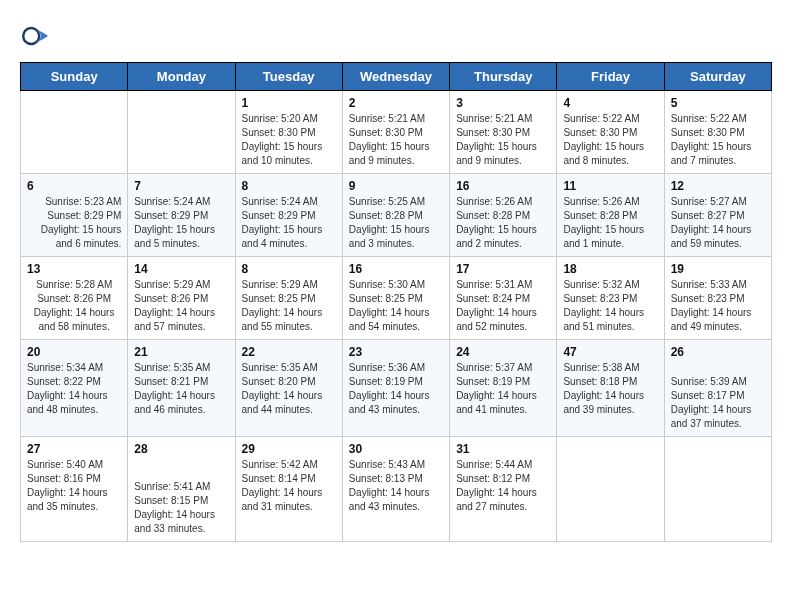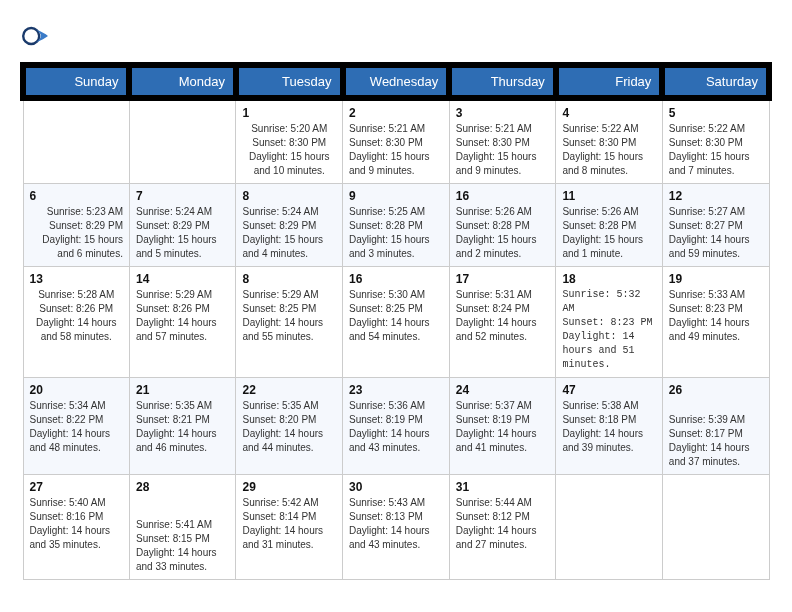--- a/index.html
+++ b/index.html
@@ -49,24 +49,24 @@
     }
     .calendar {
       width: 100%;
       border-collapse: collapse;
       border: 1px solid #ccc;
     }
     .calendar th {
       background-color: #2e6db4;
       color: #fff;
       font-size: 13px;
-      font-weight: normal;
+      font-weight: bold;
       padding: 6px 8px;
-      text-align: right;
-      border: 6px solid #000000;
+      text-align: center;
+      border: 1px solid #000000;
     }
     .calendar td {
       vertical-align: top;
       padding: 5px 6px;
       border: 1px solid #ccc;
       font-size: 10.5px;
       color: #333;
       width: 107px;
       min-height: 80px;
       background: #fff;
@@ -121,21 +121,21 @@
         <th>Friday</th>
         <th>Saturday</th>
       </tr>
   </thead>
   <tbody id="calendar-body">
   <tr>
         <td class="empty-cell"></td>
         <td class="empty-cell"></td>
         <td>
           <span class="day-number">1</span>
-          <div class="cell-content" style="white-space: pre-line; text-align: center;">Sunrise: 5:20 AM
+          <div class="cell-content" style="white-space: pre-line;">Sunrise: 5:20 AM
 Sunset: 8:30 PM
 Daylight: 15 hours and 10 minutes.</div>
         </td>
         <td>
           <span class="day-number">2</span>
           <div class="cell-content" style="white-space: pre-line;">Sunrise: 5:21 AM
 Sunset: 8:30 PM
 Daylight: 15 hours and 9 minutes.</div>
         </td>
         <td>
@@ -227,21 +227,21 @@
 Daylight: 14 hours and 54 minutes.</div>
         </td>
         <td>
           <span class="day-number">17</span>
           <div class="cell-content" style="white-space: pre-line;">Sunrise: 5:31 AM
 Sunset: 8:24 PM
 Daylight: 14 hours and 52 minutes.</div>
         </td>
         <td>
           <span class="day-number">18</span>
-          <div class="cell-content" style="white-space: pre-line; font-family: Liberation Mono, monospace;">Sunrise: 5:32 AM
+          <div class="cell-content" style="white-space: pre-line;">Sunrise: 5:32 AM
 Sunset: 8:23 PM
 Daylight: 14 hours and 51 minutes.</div>
         </td>
         <td>
           <span class="day-number">19</span>
           <div class="cell-content" style="white-space: pre-line;">Sunrise: 5:33 AM
 Sunset: 8:23 PM
 Daylight: 14 hours and 49 minutes.</div>
         </td>
       </tr>

